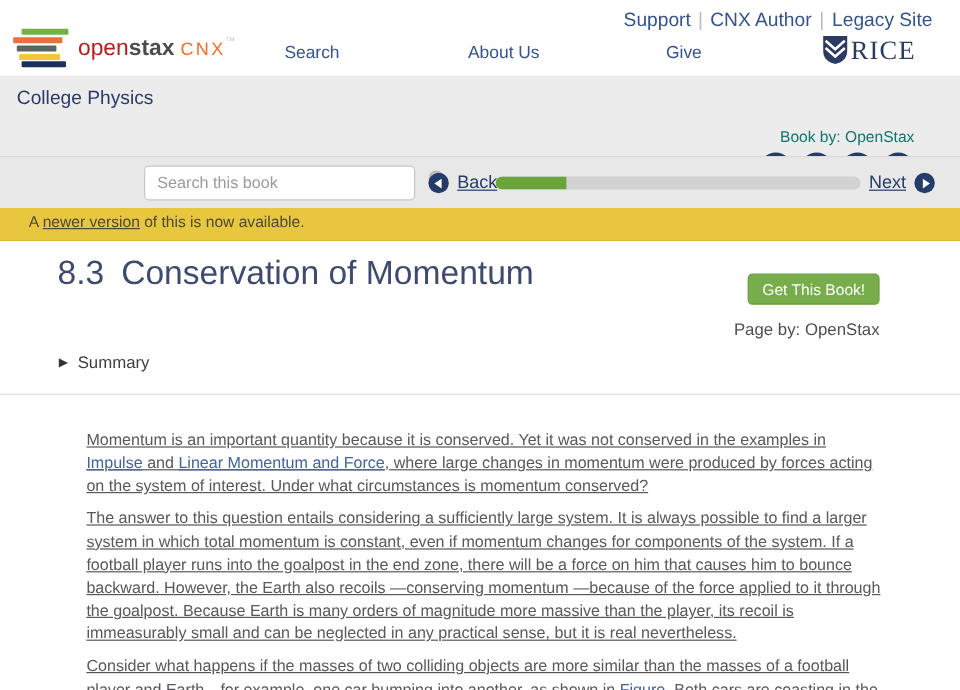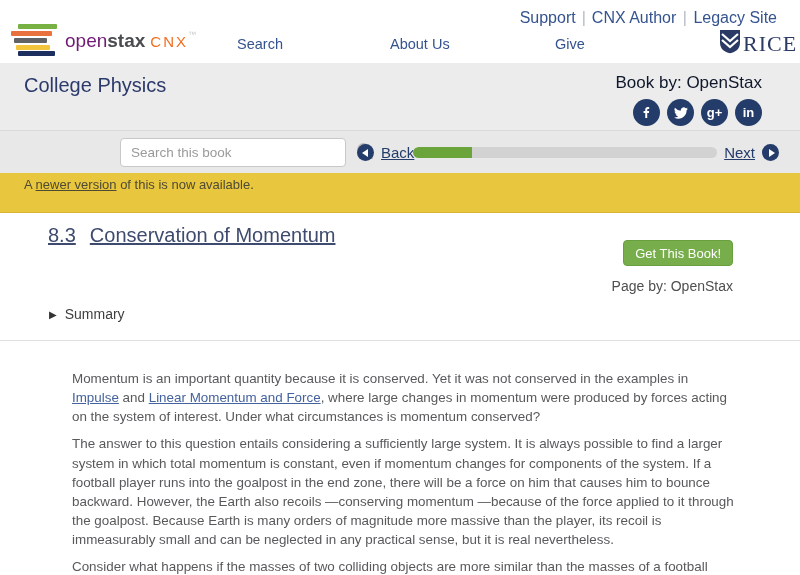--- a/index.html
+++ b/index.html
@@ -17,37 +17,37 @@
   .topbar{position:relative;height:63px;background:#fff;}
   .logo{position:absolute;left:10px;top:24px;width:180px;height:36px;cursor:pointer;}
   .logo-bars{position:absolute;left:0;top:0;width:58px;height:34px;}
   .logo-bars span{position:absolute;height:5px;border-radius:1px;}
   .bar-green{left:8px;top:0;width:39px;background:#77b143;}
   .bar-orange{left:1px;top:7px;width:41px;background:#e8713d;}
   .bar-gray{left:4px;top:14px;width:33px;background:#606265;}
   .bar-yellow{left:6px;top:21px;width:34px;background:#f3c53d;}
   .bar-navy{left:8px;top:27px;width:37px;background:#1d2f5e;}
   .brand-text{position:absolute;left:55px;top:6px;font-size:19px;white-space:nowrap;}
-  .brand-open{color:#701a75;}
+  .brand-open{color:#b91c1c;}
   .brand-stax{color:#4a4c4e;font-weight:bold;}
   .brand-cnx{color:var(--cnx_orange);font-size:15px;letter-spacing:2px;margin-left:5px;}
   .brand-tm{color:#c9c9c9;font-size:8px;vertical-align:top;}
   .main-nav a{position:absolute;top:36px;color:var(--nav_link_blue);font-size:14.5px;text-decoration:none;}
   .nav-search{left:237px;} .nav-about{left:390px;} .nav-give{left:555px;}
   .utility{position:absolute;top:9px;right:23px;font-size:16px;color:var(--nav_link_blue);}
   .utility a{color:var(--nav_link_blue);text-decoration:none;}
   .utility .sep{color:#b4b9c6;margin:0 6px;}
-  .rice{position:absolute;left:719px;top:29px;display:flex;align-items:center;cursor:pointer;}
+  .rice{position:absolute;left:685px;top:29px;display:flex;cursor:pointer;}
   .rice-text{font-family:"Liberation Serif","DejaVu Serif",serif;font-size:22px;color:#2b3a64;letter-spacing:1px;margin-left:2px;}
 
   
   .book-band{position:relative;height:67px;background:var(--band_bg);}
-  .book-title{position:absolute;left:24px;top:11px;font-size:20px;font-weight:normal;color:#2b3a6b;}
+  .book-title{position:absolute;left:14px;top:11px;font-size:16px;font-weight:normal;color:#2b3a6b;}
   .band-right{position:absolute;right:38px;top:10px;text-align:right;}
-  .book-by{font-size:17px;color:#0f172a;}
+  .book-by{font-size:13px;color:#0f766e;margin-top:33px;}
   .social-row{display:flex;gap:7px;justify-content:flex-end;margin-top:6px;}
   .social{width:27px;height:27px;border-radius:50%;background:var(--brand_navy);color:#fff;
           display:flex;align-items:center;justify-content:center;cursor:pointer;font-weight:bold;}
   .social svg{display:block;}
   .social.gplus{font-size:13px;} .social.lin{font-size:13px;}
 
   
   .toolbar{position:relative;height:43px;background:var(--toolbar_bg);border-top:1px solid #dadada;}
   .contents-btn{position:absolute;left:10px;top:7px;height:29px;padding:0 10px;background:var(--brand_navy);
     border:none;border-radius:4px;color:#fff;font-size:13px;display:flex;align-items:center;gap:7px;cursor:pointer;}
@@ -61,36 +61,36 @@
     font-size:15px;cursor:pointer;text-decoration:underline;}
   .navgroup.back{left:357px;} .navgroup.next{right:21px;}
   .circ{width:17px;height:17px;border-radius:50%;background:var(--brand_navy);position:relative;flex:0 0 auto;}
   .circ::after{content:"";position:absolute;top:4.5px;border-top:4px solid transparent;border-bottom:4px solid transparent;}
   .circ.left::after{left:4.5px;border-right:6px solid #fff;}
   .circ.right::after{left:6.5px;border-left:6px solid #fff;}
   .progress{position:absolute;left:413px;top:16px;width:304px;height:11px;background:#d2d2d2;border-radius:6px;overflow:hidden;}
   .progress-fill{height:100%;background:var(--progress_green);border-radius:6px 0 0 6px;width:0;}
 
   
-  .notice{height:40px;background:var(--yellow);border-bottom:1px solid #d9b52f;
+  .notice{height:28px;background:var(--yellow);border-bottom:1px solid #d9b52f;
     line-height:23px;padding-left:24px;font-size:13px;color:#4e4a33;}
   .notice a{color:#4e4a33;text-decoration:underline;}
 
   
   .main{position:relative;height:378px;background:#fff;}
-  .title-row{position:absolute;left:48px;top:11px;font-size:20px;color:var(--title_color);display:flex;gap:14px;text-decoration:underline;}
+  .title-row{position:absolute;left:48px;top:11px;font-size:28px;color:var(--title_color);display:flex;gap:14px;}
   .get-book{position:absolute;right:67px;top:27px;height:26px;padding:0 11px;background:var(--green_button);
     border:1px solid #69a03f;border-radius:4px;color:#fff;font-size:13px;cursor:pointer;}
   .page-by{position:absolute;right:67px;top:65px;font-size:14px;color:#4f4f4f;}
   .summary-row{position:absolute;left:49px;top:93px;font-size:14px;color:#3e3e3e;cursor:pointer;
     display:flex;align-items:center;gap:8px;}
   .summary-tri{font-size:10px;color:#333;}
   .divider{position:absolute;left:0;right:0;top:127px;border-top:1px solid #e0e0e0;}
   .paragraphs{position:absolute;left:72px;top:156px;width:665px;font-size:13.4px;line-height:1.43;color:var(--text_gray);}
-  .paragraphs p{margin:0 0 8px 0;}
+  .paragraphs p{margin:0 0 8px 0;text-decoration:underline;}
   .body-link{color:var(--body_link_blue);text-decoration:underline;}
 </style>
 </head>
 <body>
 
 <div class="page">
 
   <div class="topbar">
     <div class="logo">
       <div class="logo-bars">

